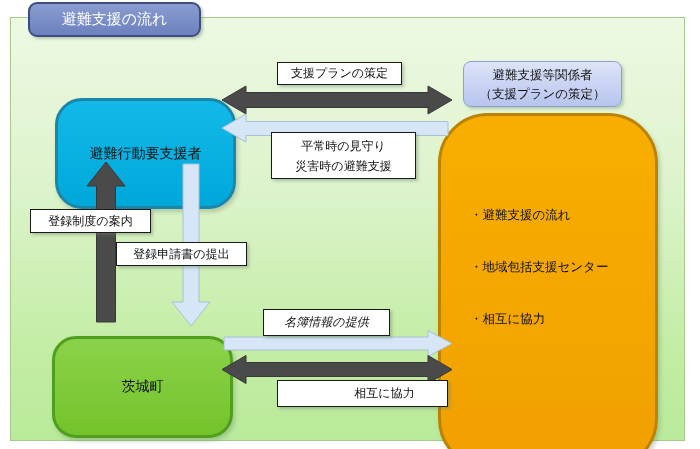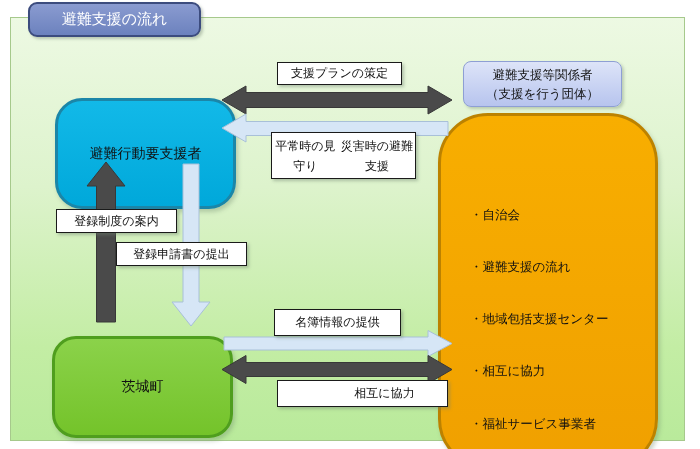--- a/index.html
+++ b/index.html
@@ -57,24 +57,24 @@
   .arrows{position:absolute;left:0;top:0;width:700px;height:449px;z-index:3;pointer-events:none;}
   .arrow-dark{fill:#4a4a4a;stroke:#383838;stroke-width:1;}
   .arrow-light{fill:#d6e6f6;stroke:#a8c0d8;stroke-width:1;}
   
   .chip{
     position:absolute;z-index:5;background:#ffffff;border:1px solid #1a1a1a;
     font-size:12px;display:flex;align-items:center;justify-content:center;text-align:center;
     box-shadow:2px 2px 3px rgba(110,130,110,.45);color:#111;
   }
   .chip-plan{left:277px;top:62px;width:123px;height:21px;}
-  .chip-watch{left:271px;top:132px;width:143px;height:45px;line-height:20px;}
-  .chip-guide{left:56px;top:209px;width:119px;height:22px;}
+  .chip-watch{left:271px;top:132px;width:143px;height:45px;line-height:20px;flex-direction:column;}
+  .chip-guide{left:30px;top:209px;width:119px;height:22px;}
   .chip-submit{left:116px;top:242px;width:129px;height:22px;}
-  .chip-roster{left:274px;top:309px;width:125px;height:25px;}
+  .chip-roster{left:263px;top:309px;width:125px;height:25px;font-style:italic;}
   .chip-mutual{left:277px;top:380px;width:125px;height:25px;padding-left:44px;}
 </style>
 </head>
 <body>
 
 <div id="stage">
 
   <div class="panel"></div>
 
   <div class="title">避難支援の流れ</div>
@@ -83,33 +83,31 @@
     <span>避難行動要支援者</span>
   </div>
 
   <div class="node node-town">
     <span>茨城町</span>
   </div>
 
   <div class="node node-supporters"></div>
 
   <div class="supporters-list">
-    <div>・自治会</div>
     <div>・避難支援の流れ</div>
     <div>・地域包括支援センター</div>
     <div>・相互に協力</div>
-    <div>・福祉サービス事業者</div>
     
     
     
   </div>
 
   <div class="supporters-header">
     <span>避難支援等関係者</span>
-    <span>（支援を行う団体）</span>
+    <span>（支援プランの策定）</span>
   </div>
 
   <svg class="arrows" viewBox="0 0 700 449">
 
     <polygon class="arrow-dark" points="222,100 246,86 246,92.5 428,92.5 428,86 452,100 428,114 428,107.5 246,107.5 246,114"></polygon>
 
     <polygon class="arrow-light" points="222,128 246,114 246,121.5 448,121.5 448,135.5 246,135.5 246,142"></polygon>
 
     <polygon class="arrow-dark" points="106,162 125,186 115.5,186 115.5,322 96.5,322 96.5,186 87,186"></polygon>
 

